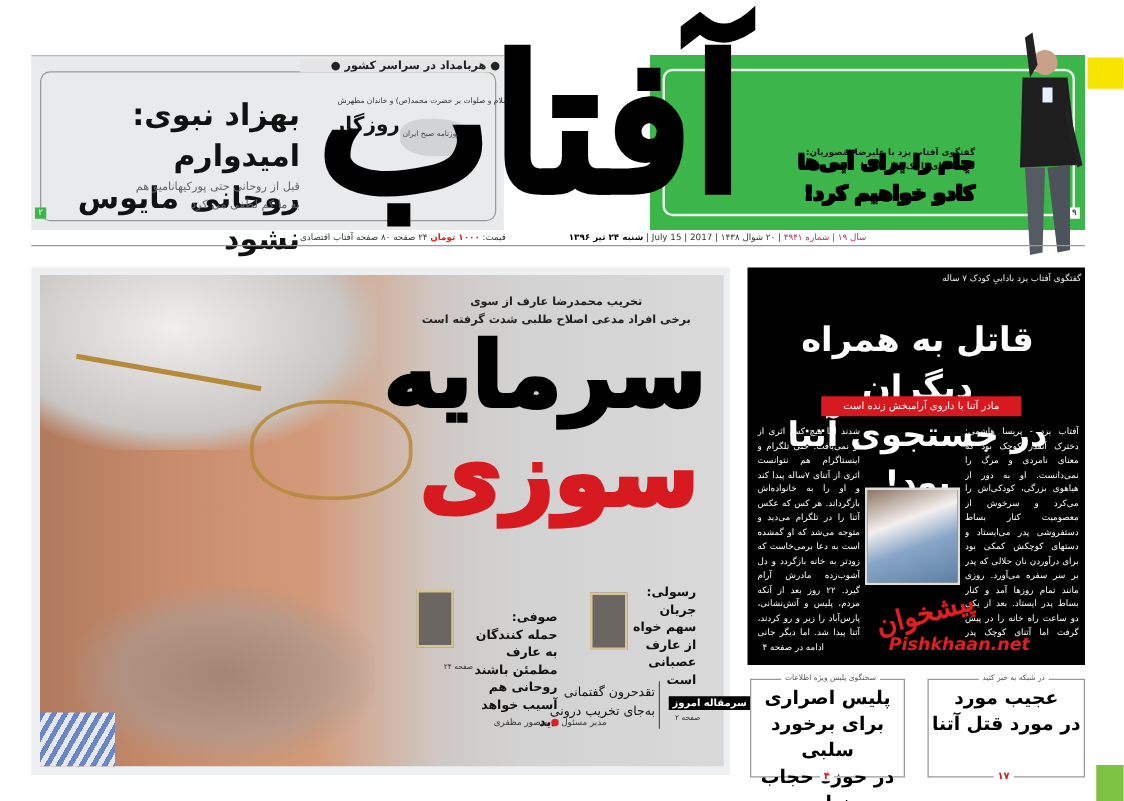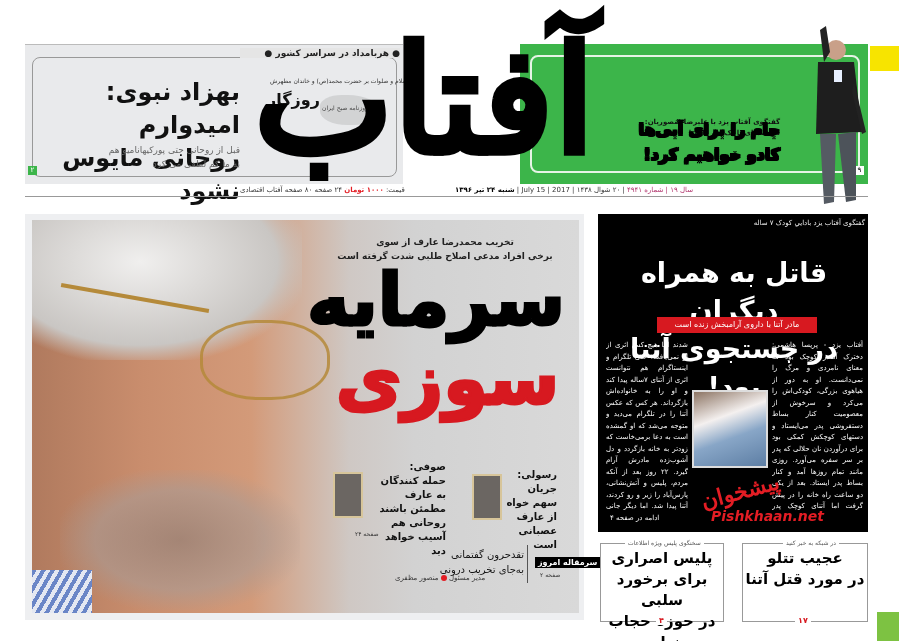--- a/index.html
+++ b/index.html
@@ -149,21 +149,21 @@
 <div class="abs shirt"></div>
 
 <div class="abs kicker">
   <div>تخریب محمدرضا عارف از سوی</div>
   <div>برخی افراد مدعی اصلاح طلبی شدت گرفته است</div>
 </div>
 <div class="abs main-title">سرمایه</div>
 <div class="abs main-title red">سوزی</div>
 
 <div class="abs quote-photo" style="left:333px;top:472px;width:30px;height:46px;"></div>
-<div class="abs quote" style="left:368px;top:460px;width:78px;">
+<div class="abs quote" style="left:368px;top:488px;width:78px;">
   <div class="who">صوفی:</div>
   <div>حمله کنندگان به عارف مطمئن باشند روحانی هم آسیب خواهد دید</div>
 </div>
 <div class="abs page-ref" style="left:355px;top:530px;">صفحه ۲۴</div>
 
 <div class="abs quote-photo" style="left:472px;top:474px;width:30px;height:46px;"></div>
 <div class="abs quote" style="left:505px;top:468px;width:52px;">
   <div class="who">رسولی:</div>
   <div>جریان سهم خواه از عارف عصبانی است</div>
 </div>
@@ -190,21 +190,21 @@
 <div class="abs bk-strap">مادر آتنا با داروی آرامبخش زنده است</div>
 <div class="abs bk-col" style="left:772px;top:340px;width:91px;height:170px;overflow:hidden;">آفتاب یزد - پریسا هاشمی: دخترک آنقدر کوچک بود که معنای نامردی و مرگ را نمی‌دانست. او به دور از هیاهوی بزرگی، کودکی‌اش را می‌کرد و سرخوش از معصومیت کنار بساط دستفروشی پدر می‌ایستاد و دستهای کوچکش کمکی بود برای درآوردن نان حلالی که پدر بر سر سفره می‌آورد. روزی مانند تمام روزها آمد و کنار بساط پدر ایستاد. بعد از یکی دو ساعت راه خانه را در پیش گرفت اما آتنای کوچک پدر هرگز به خانه نرسید. پدر به خانه آمد، آتنا را ندید و به دنبالش تمام شهر را گشتند.</div>
 <div class="abs bk-col" style="left:606px;top:340px;width:82px;height:170px;overflow:hidden;">شدند اما هیچ کس اثری از او نمی‌یافت. حتی تلگرام و اینستاگرام هم نتوانست اثری از آتنای ۷ساله پیدا کند و او را به خانواده‌اش بازگرداند. هر کس که عکس آتنا را در تلگرام می‌دید و متوجه می‌شد که او گمشده است به دعا برمی‌خاست که زودتر به خانه بازگردد و دل آشوب‌زده مادرش آرام گیرد. ۲۲ روز بعد از آنکه مردم، پلیس و آتش‌نشانی، پارس‌آباد را زیر و رو کردند، آتنا پیدا شد. اما دیگر جانی در بدن نداشت که به پدر کمک کند.</div>
 <div class="abs bk-photo"></div>
 <div class="abs bk-cont">ادامه در صفحه ۴</div>
 <div class="abs watermark1">پیشخوان</div>
 <div class="abs watermark2">Pishkhaan.net</div>
 
 <div class="abs bbox" style="left:742px;top:543px;width:126px;height:79px;">
   <div class="abs bbox-title" style="left:0;top:4px;width:124px;">
-    <div>عجیب تتلو</div>
+    <div>عجیب مورد</div>
     <div>در مورد قتل آتنا</div>
   </div>
 </div>
 <div class="abs bbox-label" style="left:783px;top:539px;">در شبکه به خبر کنید</div>
 <div class="abs bbox-page" style="left:795px;top:616px;">۱۷</div>
 
 <div class="abs bbox" style="left:600px;top:543px;width:124px;height:79px;">
   <div class="abs bbox-title" style="left:0;top:4px;width:122px;">
     <div>پلیس اصراری</div>
     <div>برای برخورد سلبی</div>

